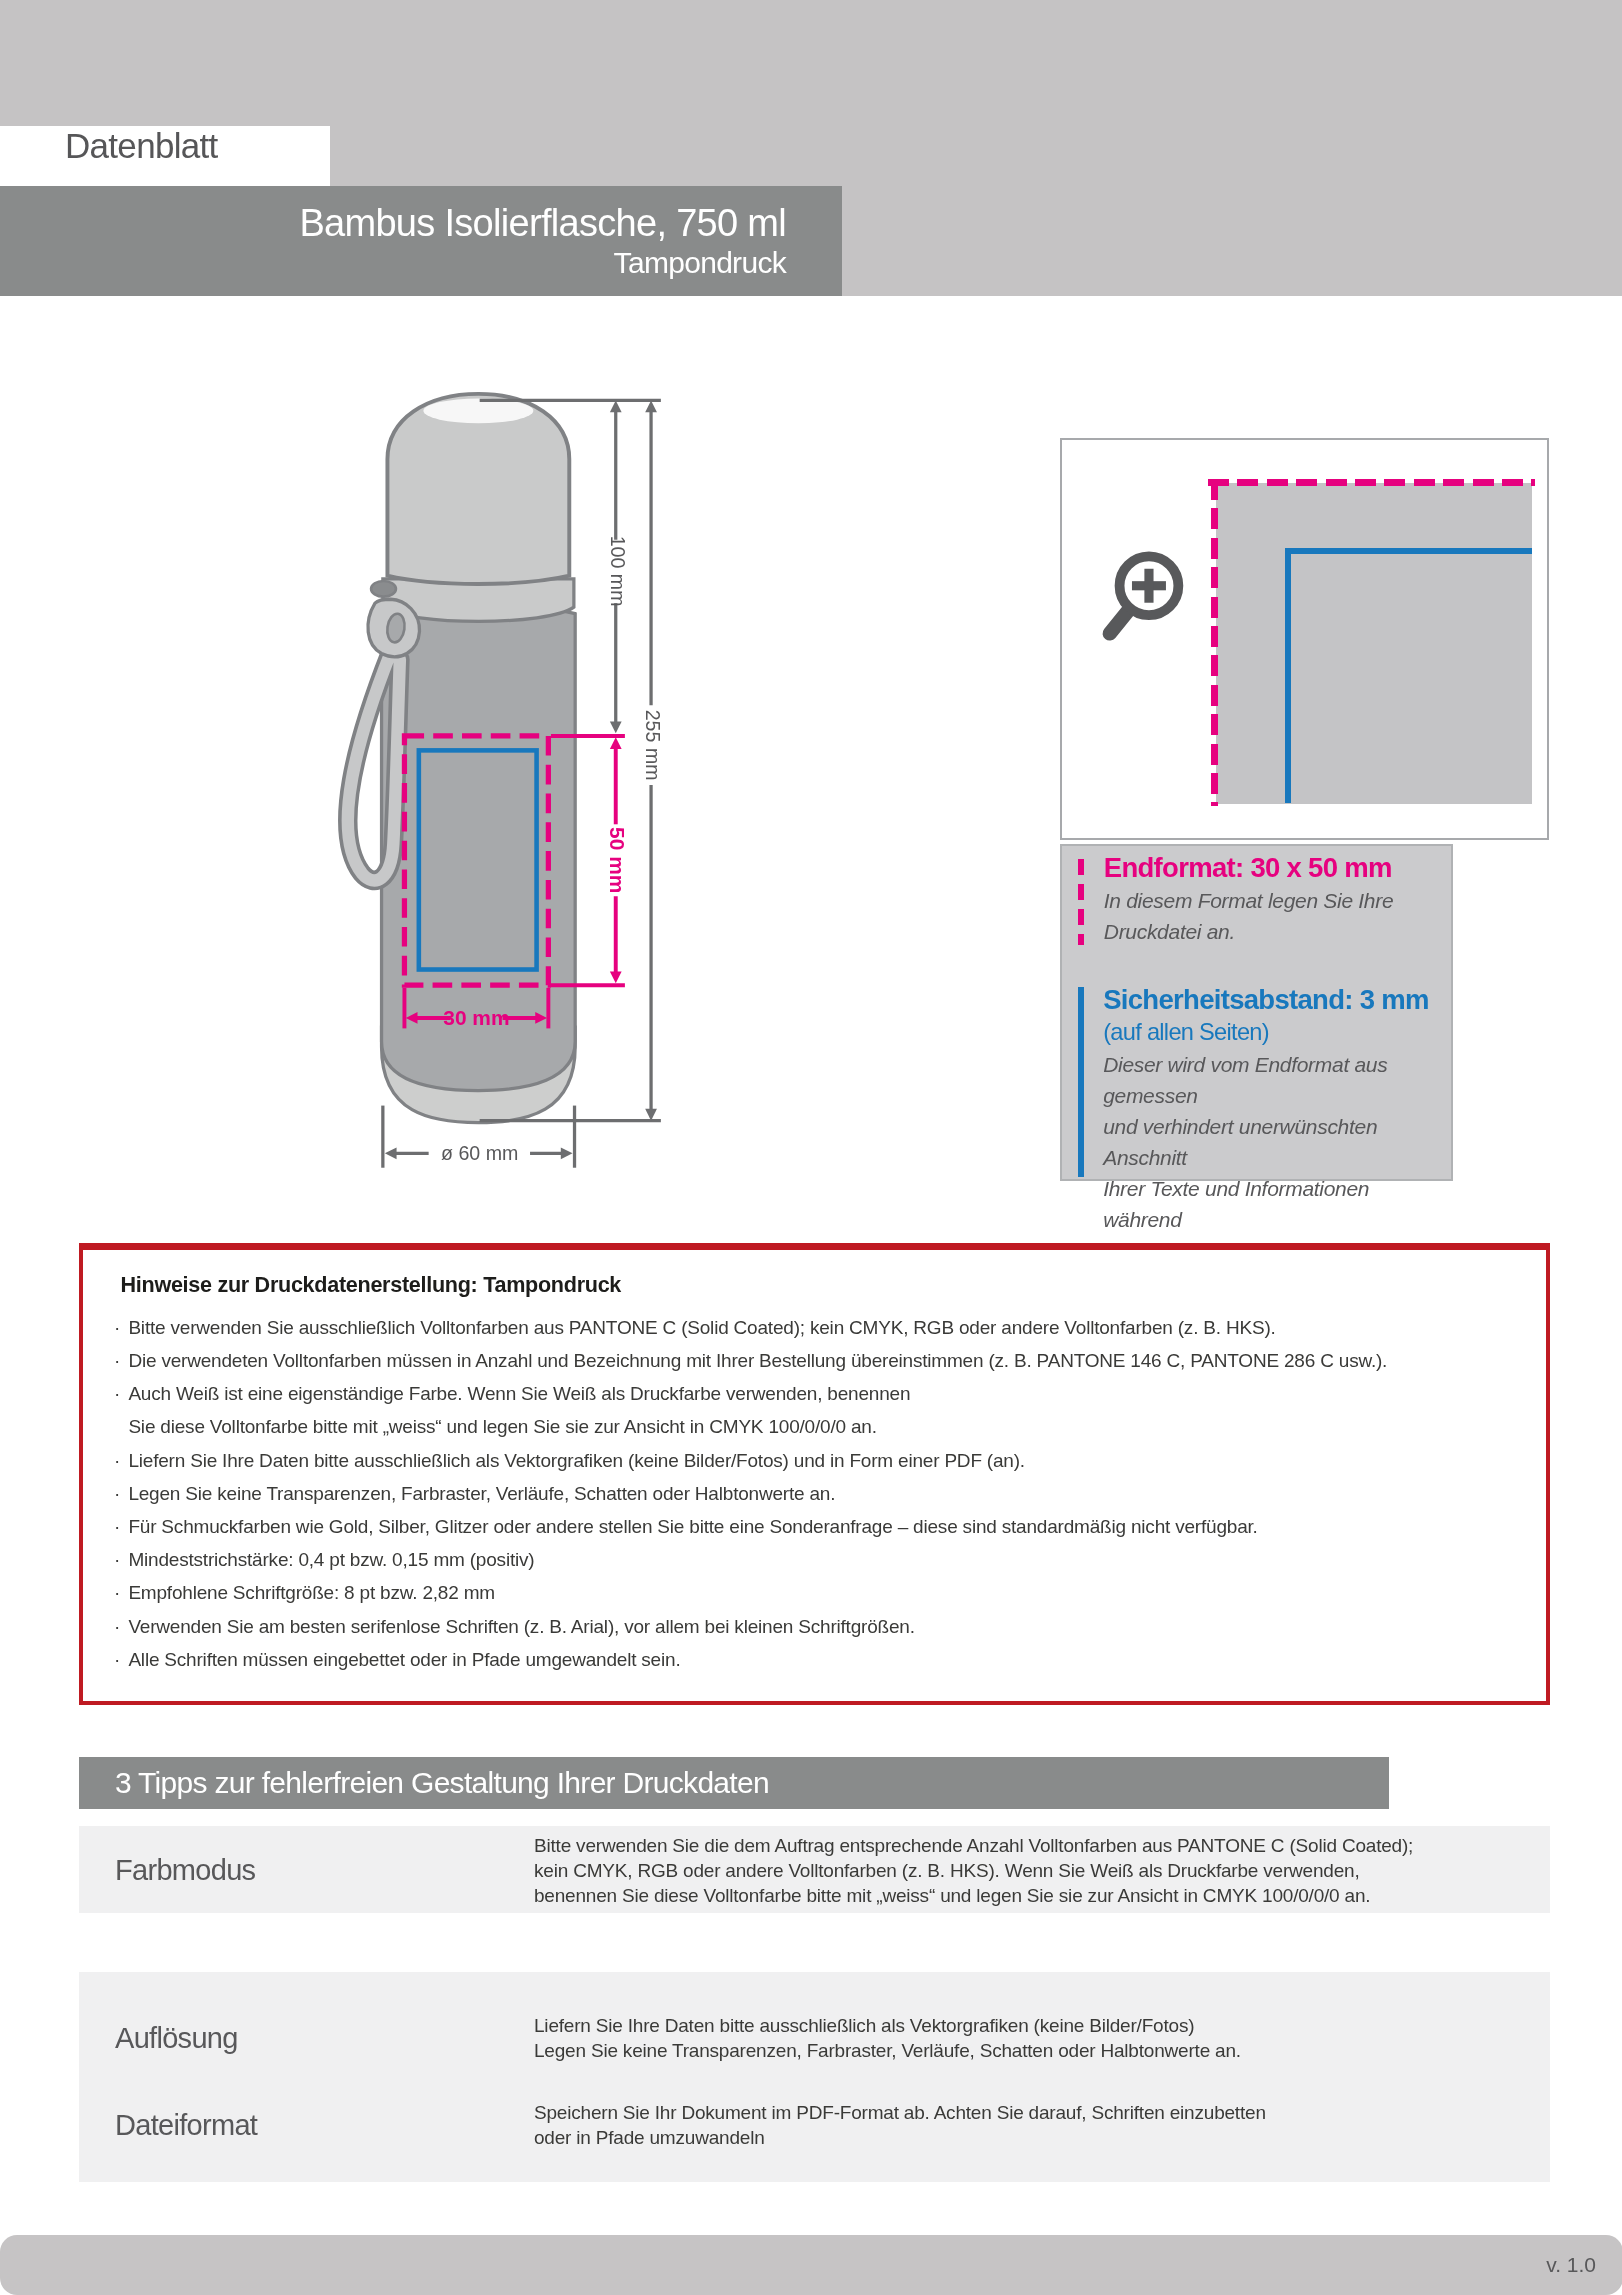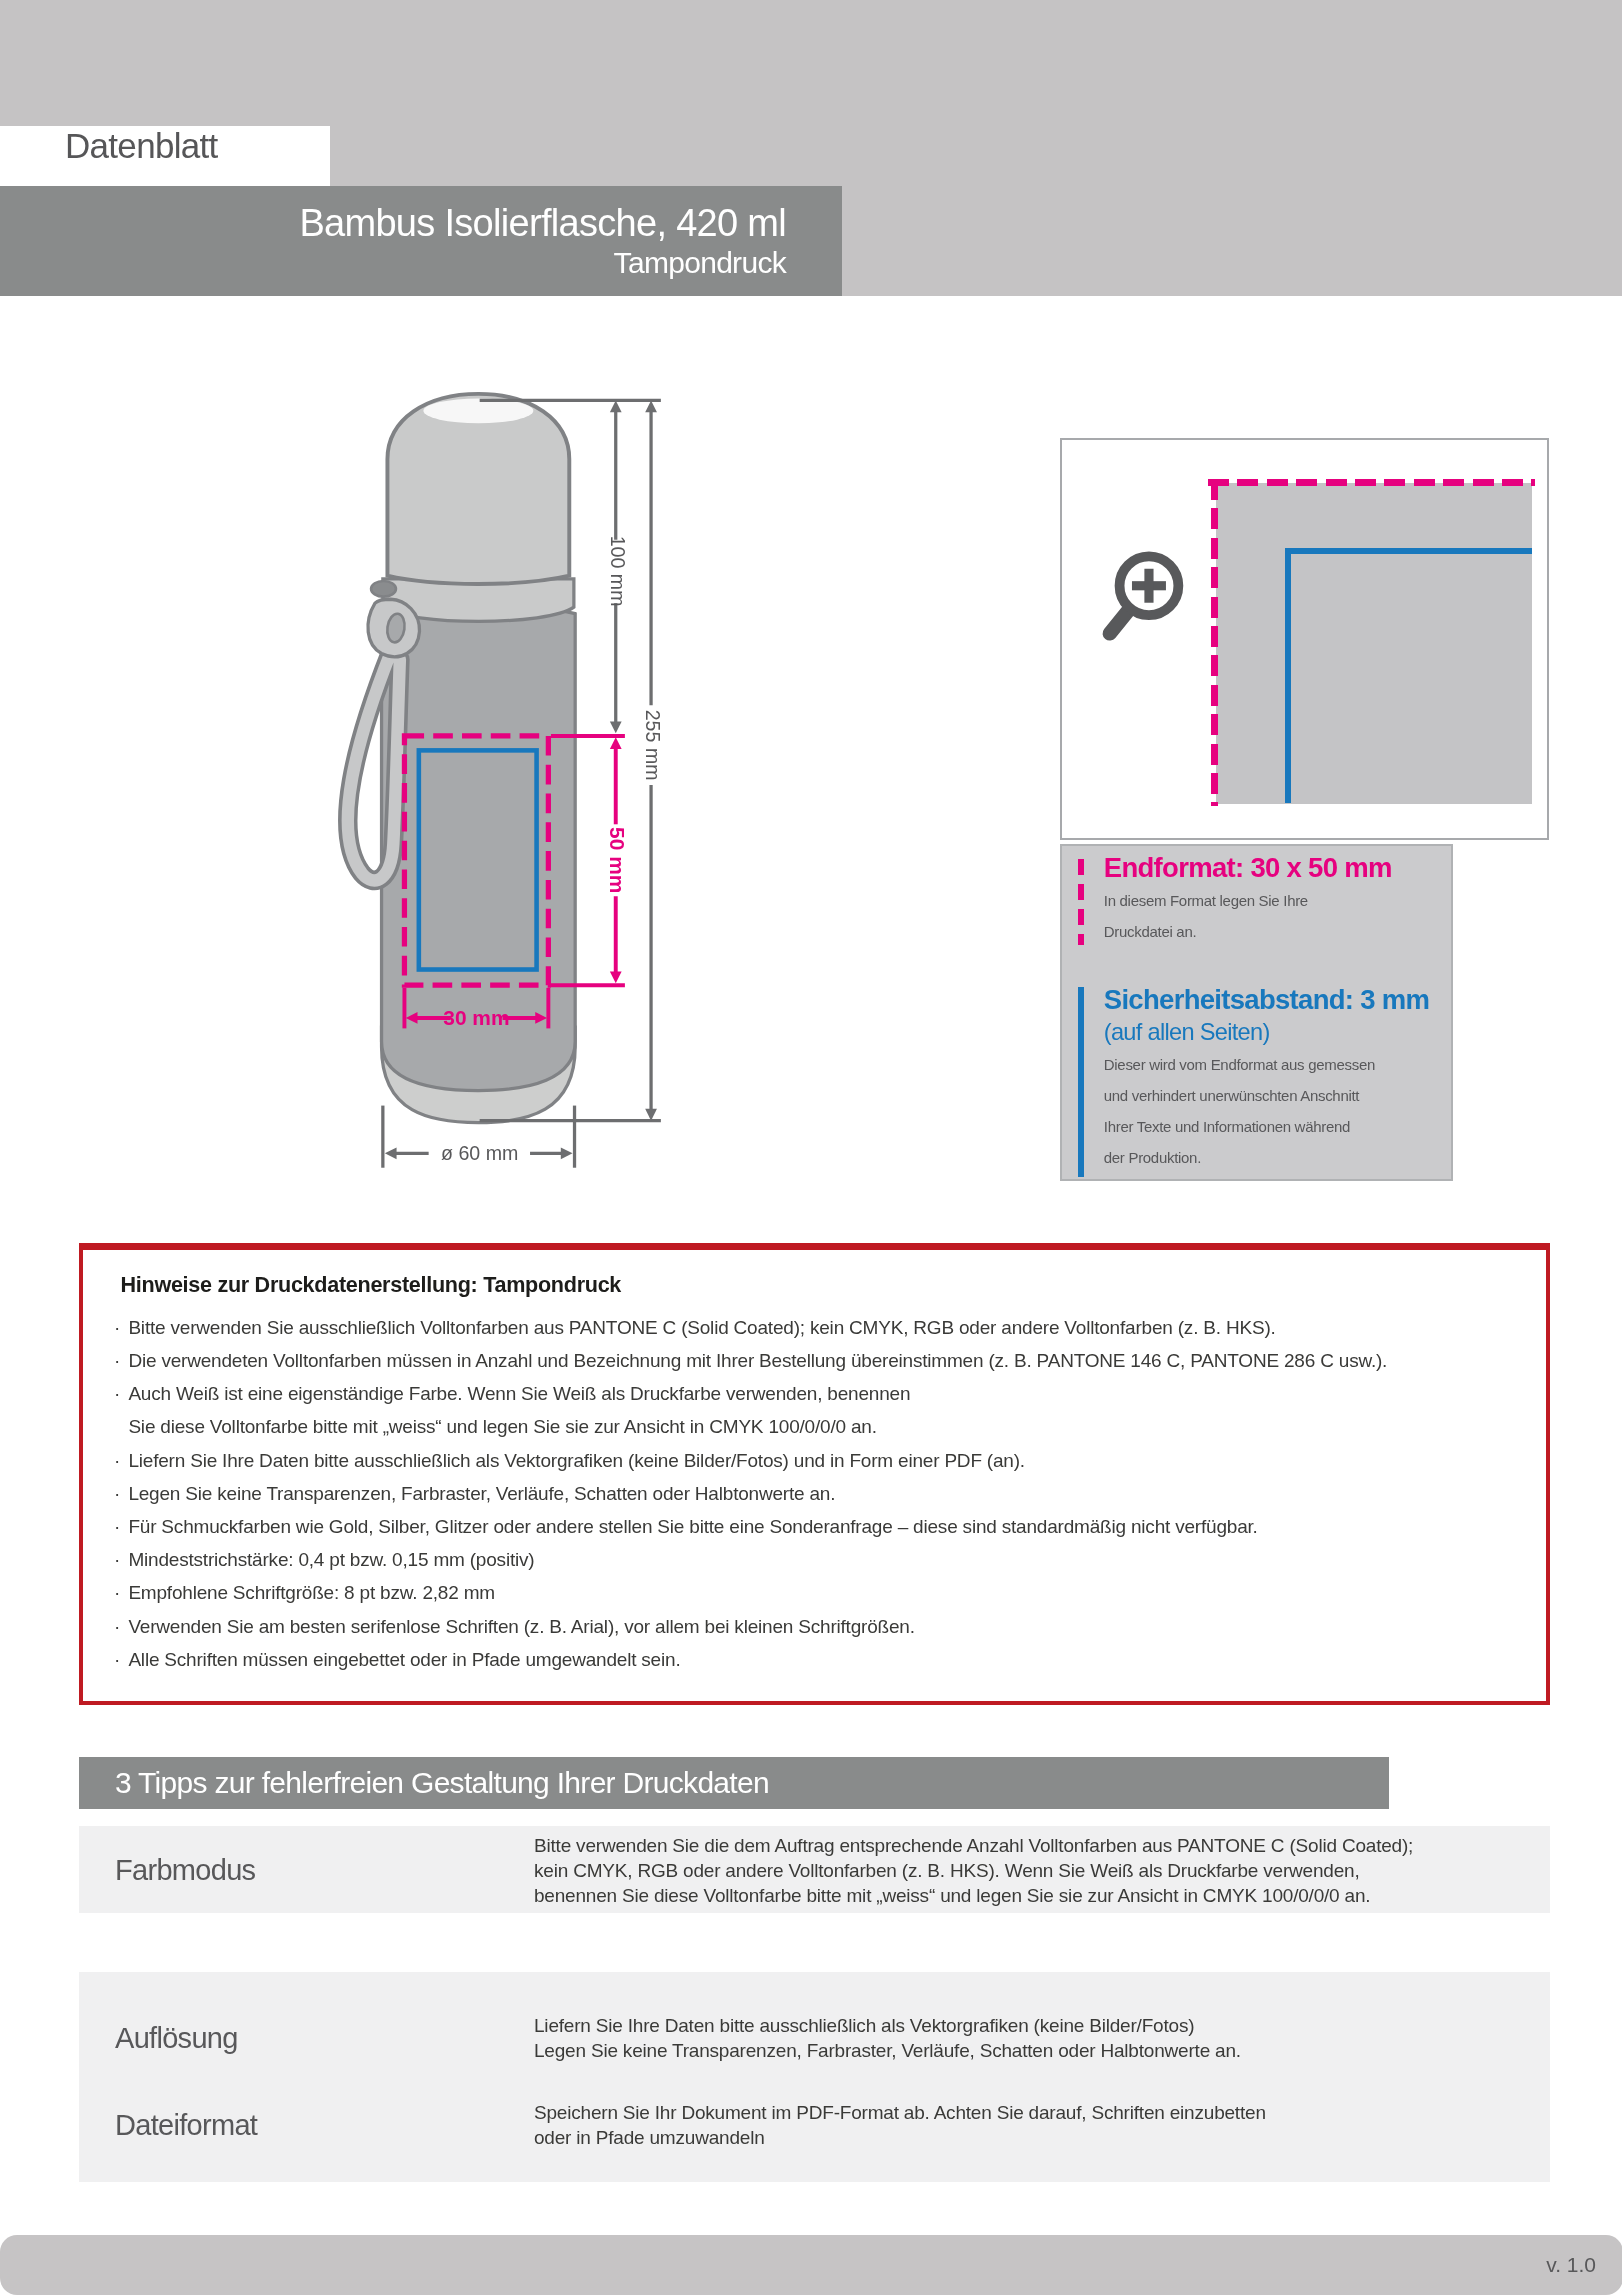--- a/index.html
+++ b/index.html
@@ -30,21 +30,21 @@
   
   .info-panel{left:1060px;top:844px;width:393px;height:337px;background:#cbcbcd;border:2px solid #b0b2b4;box-sizing:border-box;}
   .ef-block{left:15.7px;top:5.2px;display:flex;}
   .ef-bar{width:6.5px;height:86px;margin-top:7.9px;background:repeating-linear-gradient(180deg,#e6017f 0 15.7px,transparent 15.7px 25px);}
   .sa-block{left:15.7px;top:137px;display:flex;}
   .sa-bar{width:6.5px;height:190px;margin-top:3.9px;background:#1878bd;}
   .blk-text{margin-left:19.6px;}
   .ef-heading{font-size:27.5px;font-weight:bold;color:#e6017f;line-height:34px;letter-spacing:-0.7px;}
   .sa-heading{font-size:27.5px;font-weight:bold;color:#1878bd;line-height:33px;letter-spacing:-0.7px;}
   .sa-sub{font-size:23.6px;color:#1878bd;line-height:33px;letter-spacing:-0.7px;}
-  .panel-line{font-size:15px;color:#58585a;line-height:31px;letter-spacing:-0.3px;}
+  .panel-line{font-size:21px;color:#58585a;line-height:31px;letter-spacing:-0.3px;font-style:italic;}
 
   
   .notes-box{left:79px;top:1243px;width:1471px;height:462px;border:4.6px solid #bf1a22;border-top-width:7.9px;box-sizing:border-box;background:#ffffff;padding:22px 31px;}
   .notes-title{font-size:21.6px;font-weight:bold;color:#1d1d1b;margin:0 0 17px 6.5px;letter-spacing:-0.3px;}
   .bullet{margin-bottom:7.2px;}
   .bullet .bline{font-size:19px;color:#3a3a38;line-height:26px;letter-spacing:-0.2px;}
   .bullet .marker{display:inline-block;width:14.4px;text-align:left;color:#3a3a38;}
   .bullet .cont{padding-left:14.4px;margin-top:7px;}
 
   
@@ -65,21 +65,21 @@
 </head>
 <body>
 
 <div class="page">
 
   <div class="abs header-bg"></div>
   <div class="abs doc-type-box">
     <span>Datenblatt</span>
   </div>
   <div class="abs title-band">
-    <div class="product-title">Bambus Isolierflasche, 420 ml</div>
+    <div class="product-title">Bambus Isolierflasche, 750 ml</div>
     <div class="print-method">Tampondruck</div>
   </div>
 
   <svg class="abs drawing" viewBox="440 540 720 1300" width="471" height="851">
 
     <path d="M 583,1600 C 583,1702 658,1716 731,1716 C 806,1716 879,1700 879,1600 L 879,1570 L 583,1570 Z" fill="#cdcecd" stroke="#808285" stroke-width="5"></path>
 
     <path d="M 583,938 L 583,1592 C 583,1652 652,1667 731,1667 C 810,1667 879,1650 879,1592 L 879,938 C 800,918 660,918 583,938 Z" fill="#a7a9ab" stroke="#808285" stroke-width="5"></path>
 
     <path d="M 585,885 L 585,928 C 625,957 838,957 877,928 L 877,885 Z" fill="#c9caca" stroke="#808285" stroke-width="5"></path>

